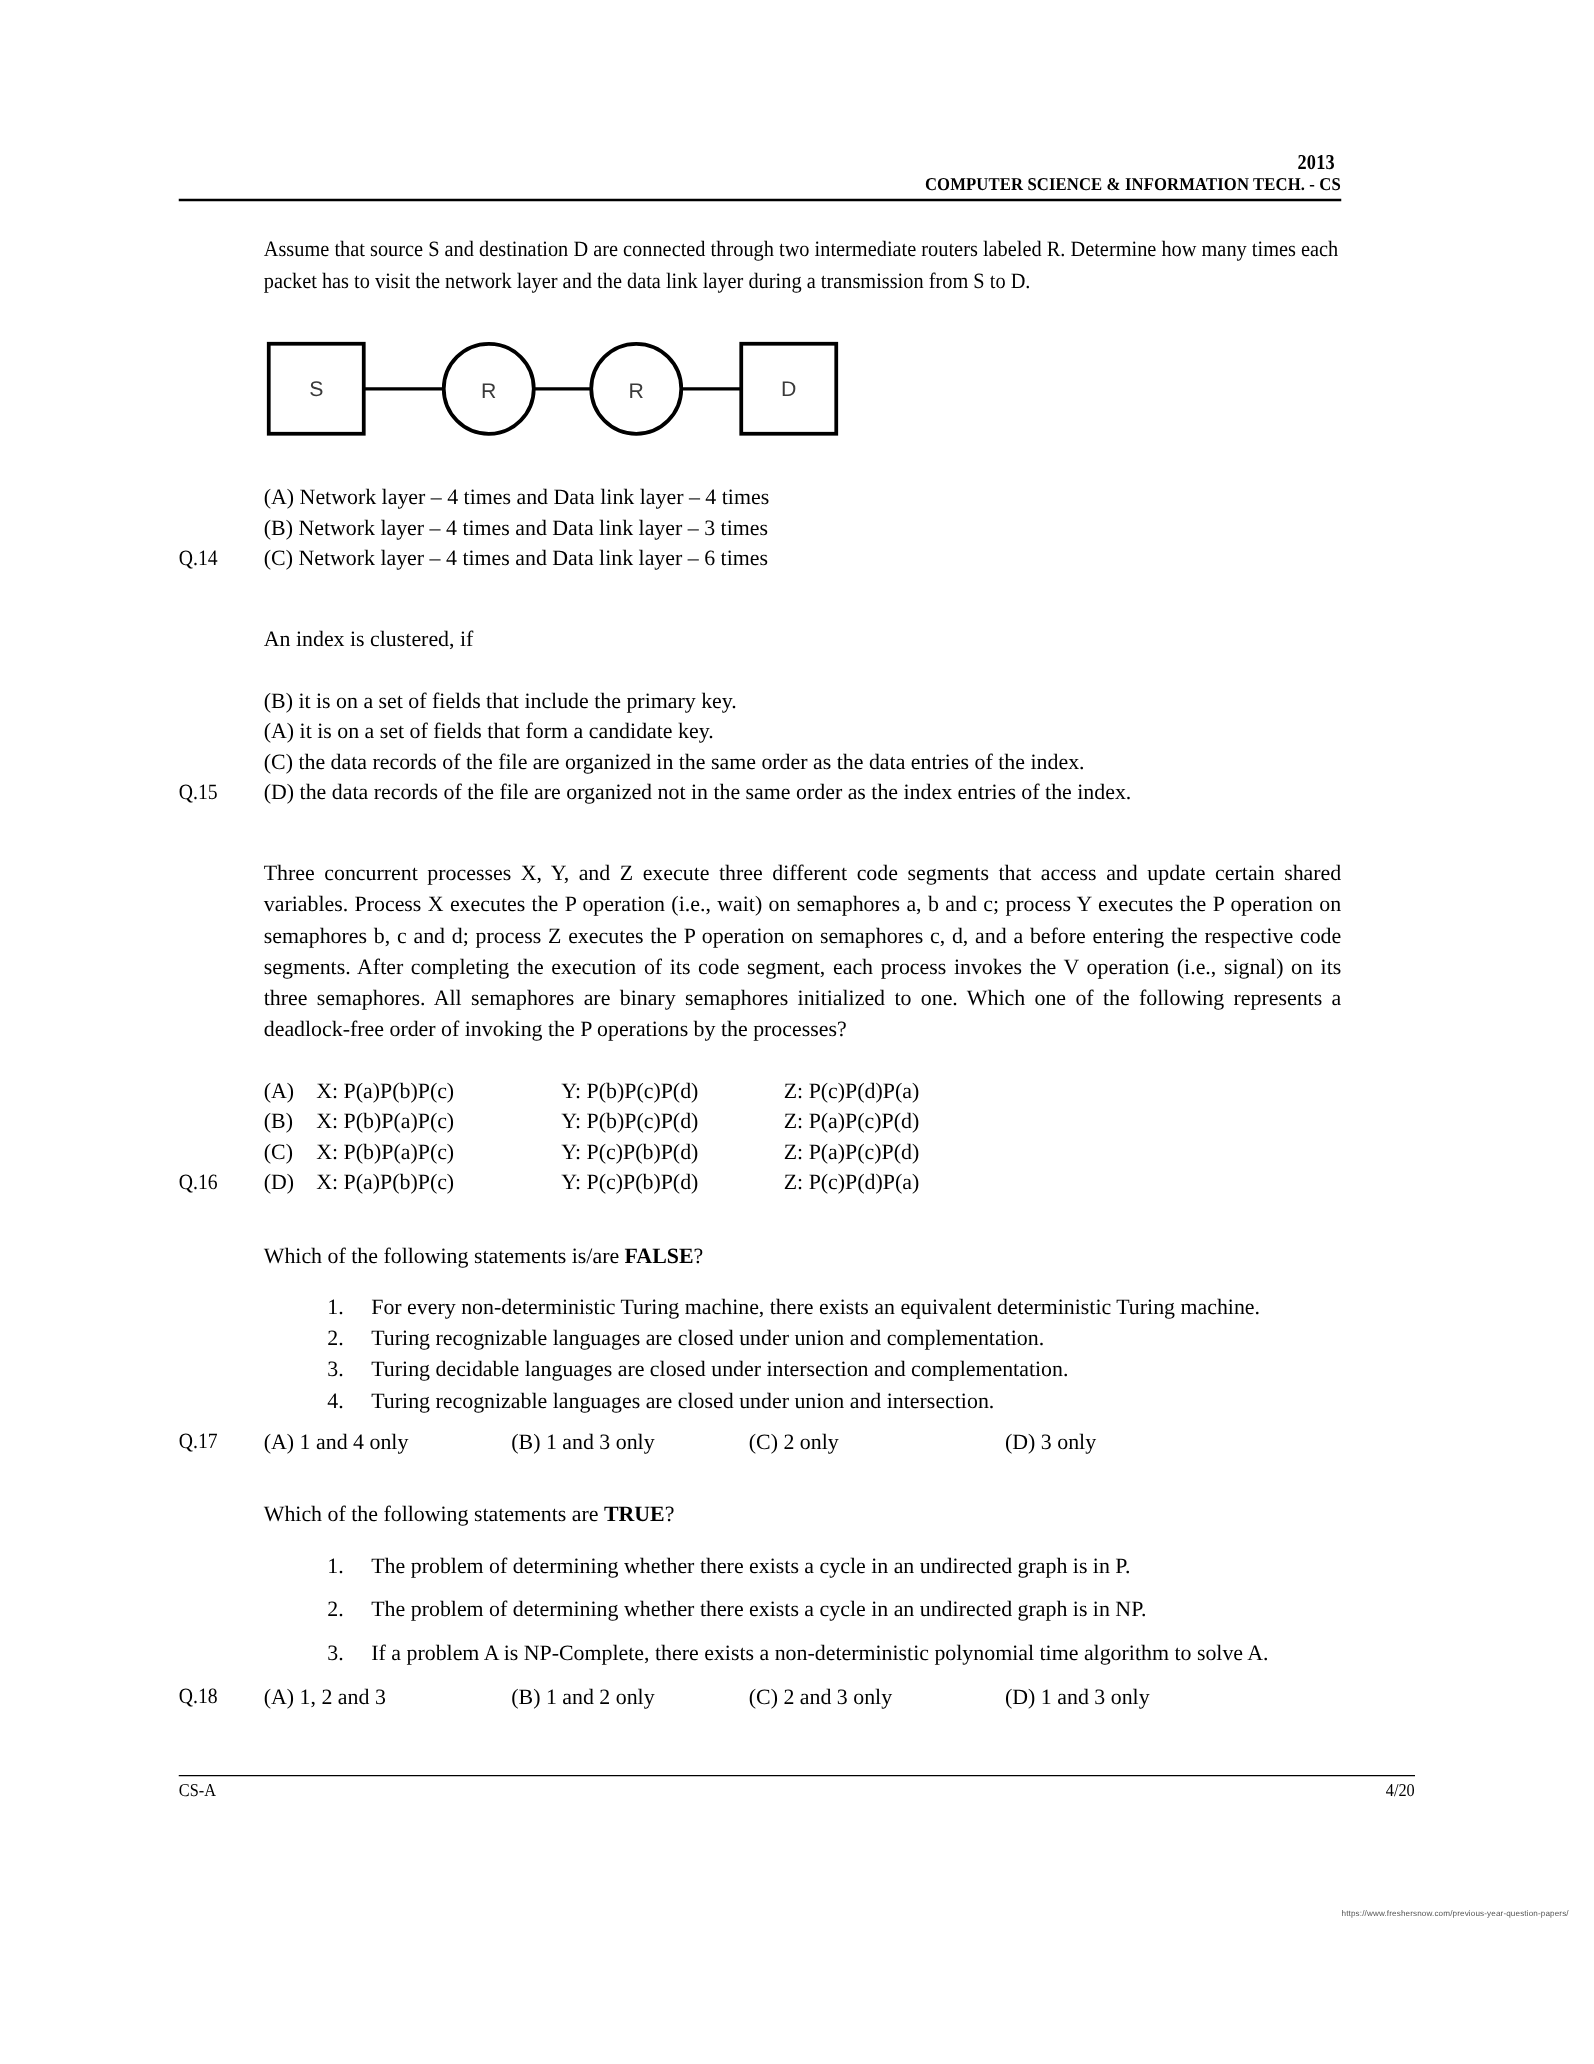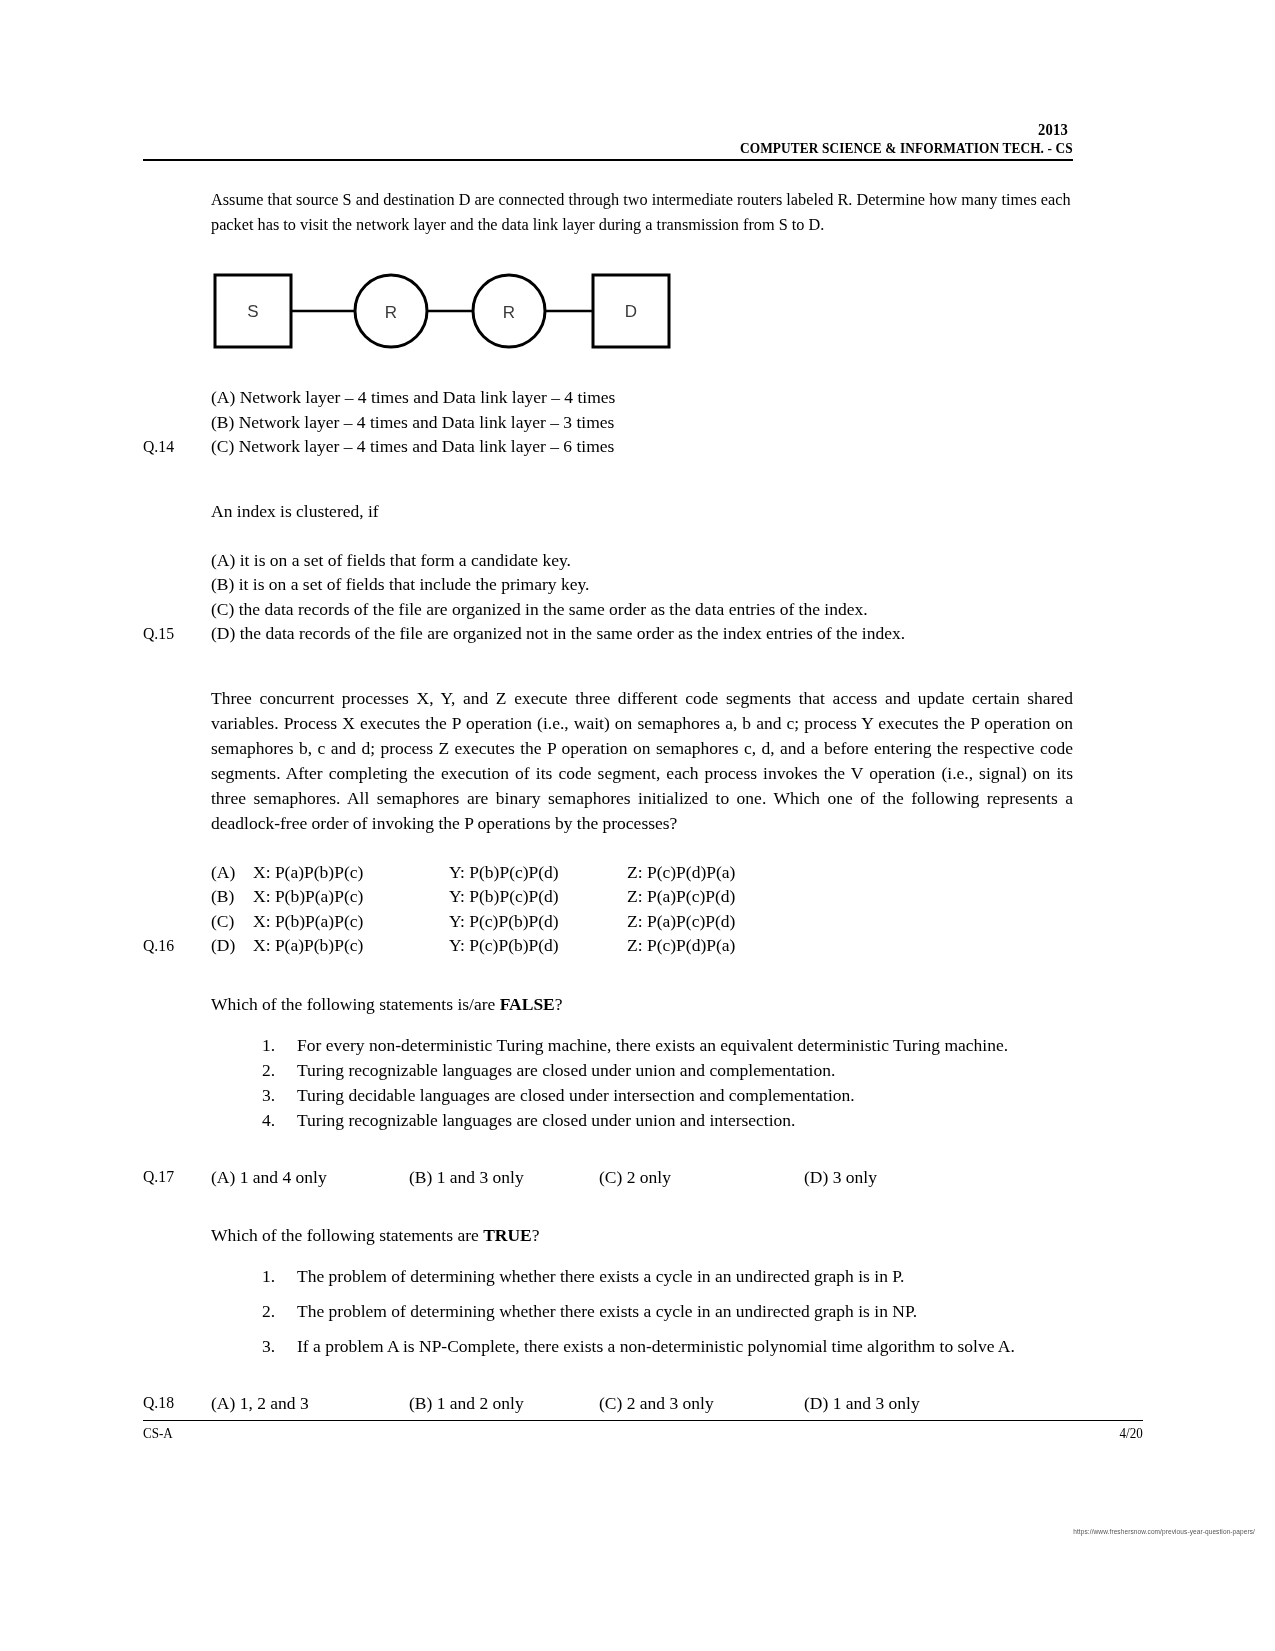--- a/index.html
+++ b/index.html
@@ -94,21 +94,21 @@
     line-height: 24.5px;
   }
   .opt-row .lab { width: 42px; flex: 0 0 42px; }
   .opt-row .c1 { width: 196px; flex: 0 0 196px; }
   .opt-row .c2 { width: 178px; flex: 0 0 178px; }
   .opt-row .c3 { flex: 0 0 auto; }
 
   
   .hopts {
     display: flex;
-    margin-top: 32px;
+    margin-top: 8px;
     font-size: 17.5px;
     line-height: 24px;
   }
   .hopts > div { flex: 0 0 auto; }
   .hopts .o1 { width: 198px; }
   .hopts .o2 { width: 190px; }
   .hopts .o3 { width: 205px; }
 
   
   .num-list { margin-top: 16px; }
@@ -139,21 +139,21 @@
   .node-label {
     font-family: "Liberation Sans", sans-serif;
     font-size: 17px;
     fill: #3a3a3a;
   }
 
   
   .pg-footer {
     position: absolute;
     left: 143px;
-    right: 132px;
+    right: 143px;
     top: 1420px;
     display: flex;
     justify-content: space-between;
     align-items: flex-start;
     border-top: 1.6px solid #000;
     padding-top: 4px;
     font-size: 14.5px;
   }
   .fnote-left { transform: scaleX(0.9); transform-origin: left top; }
   .fnote-right { transform: scaleX(0.9); transform-origin: right top; }
@@ -221,22 +221,22 @@
       </div>
     </div>
 
     <div class="sp-40"></div>
 
     <div class="q-block">
       <div class="q-num">Q.15</div>
       <div class="q-body">
         <div class="q-stem">An index is clustered, if</div>
         <div class="opt-list">
+          <div class="opt">(B) it is on a set of fields that include the primary key.</div>
           <div class="opt">(A) it is on a set of fields that form a candidate key.</div>
-          <div class="opt">(B) it is on a set of fields that include the primary key.</div>
           <div class="opt">(C) the data records of the file are organized in the same order as the data entries of the index.</div>
           <div class="opt">(D) the data records of the file are organized not in the same order as the index entries of the index.</div>
         </div>
       </div>
     </div>
 
     <div class="sp-40"></div>
 
     <div class="q-block">
       <div class="q-num">Q.16</div>

